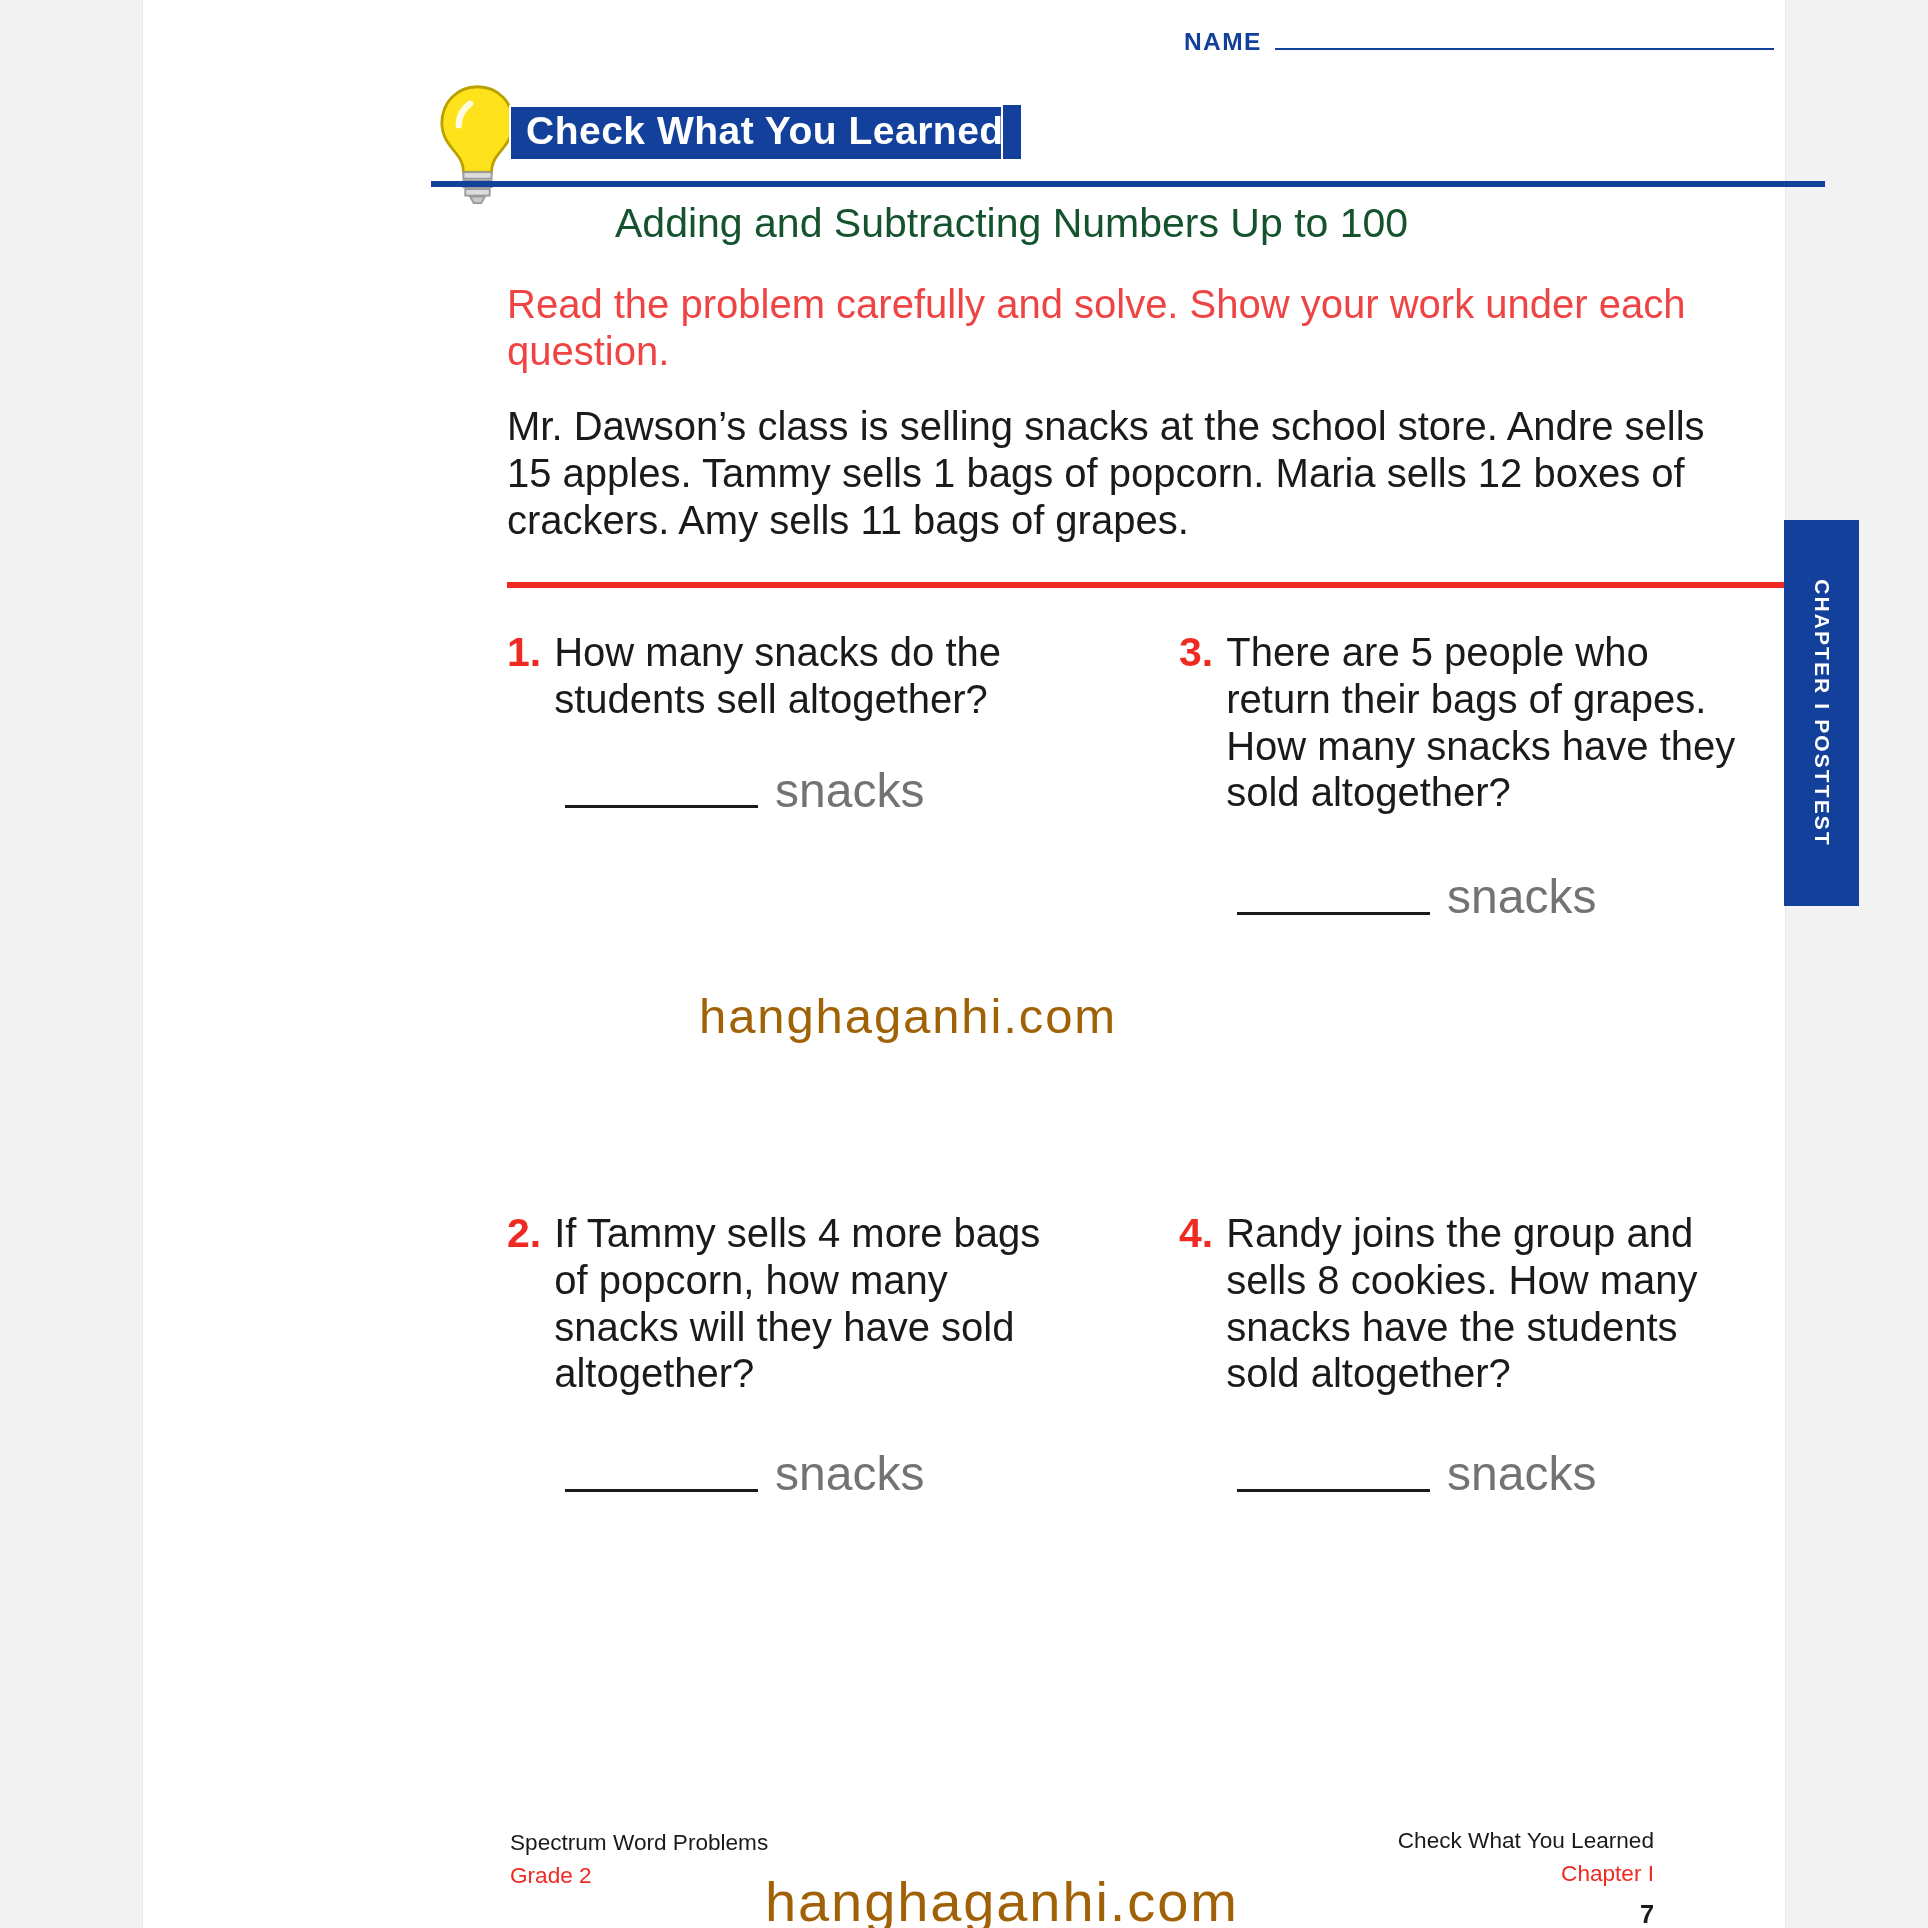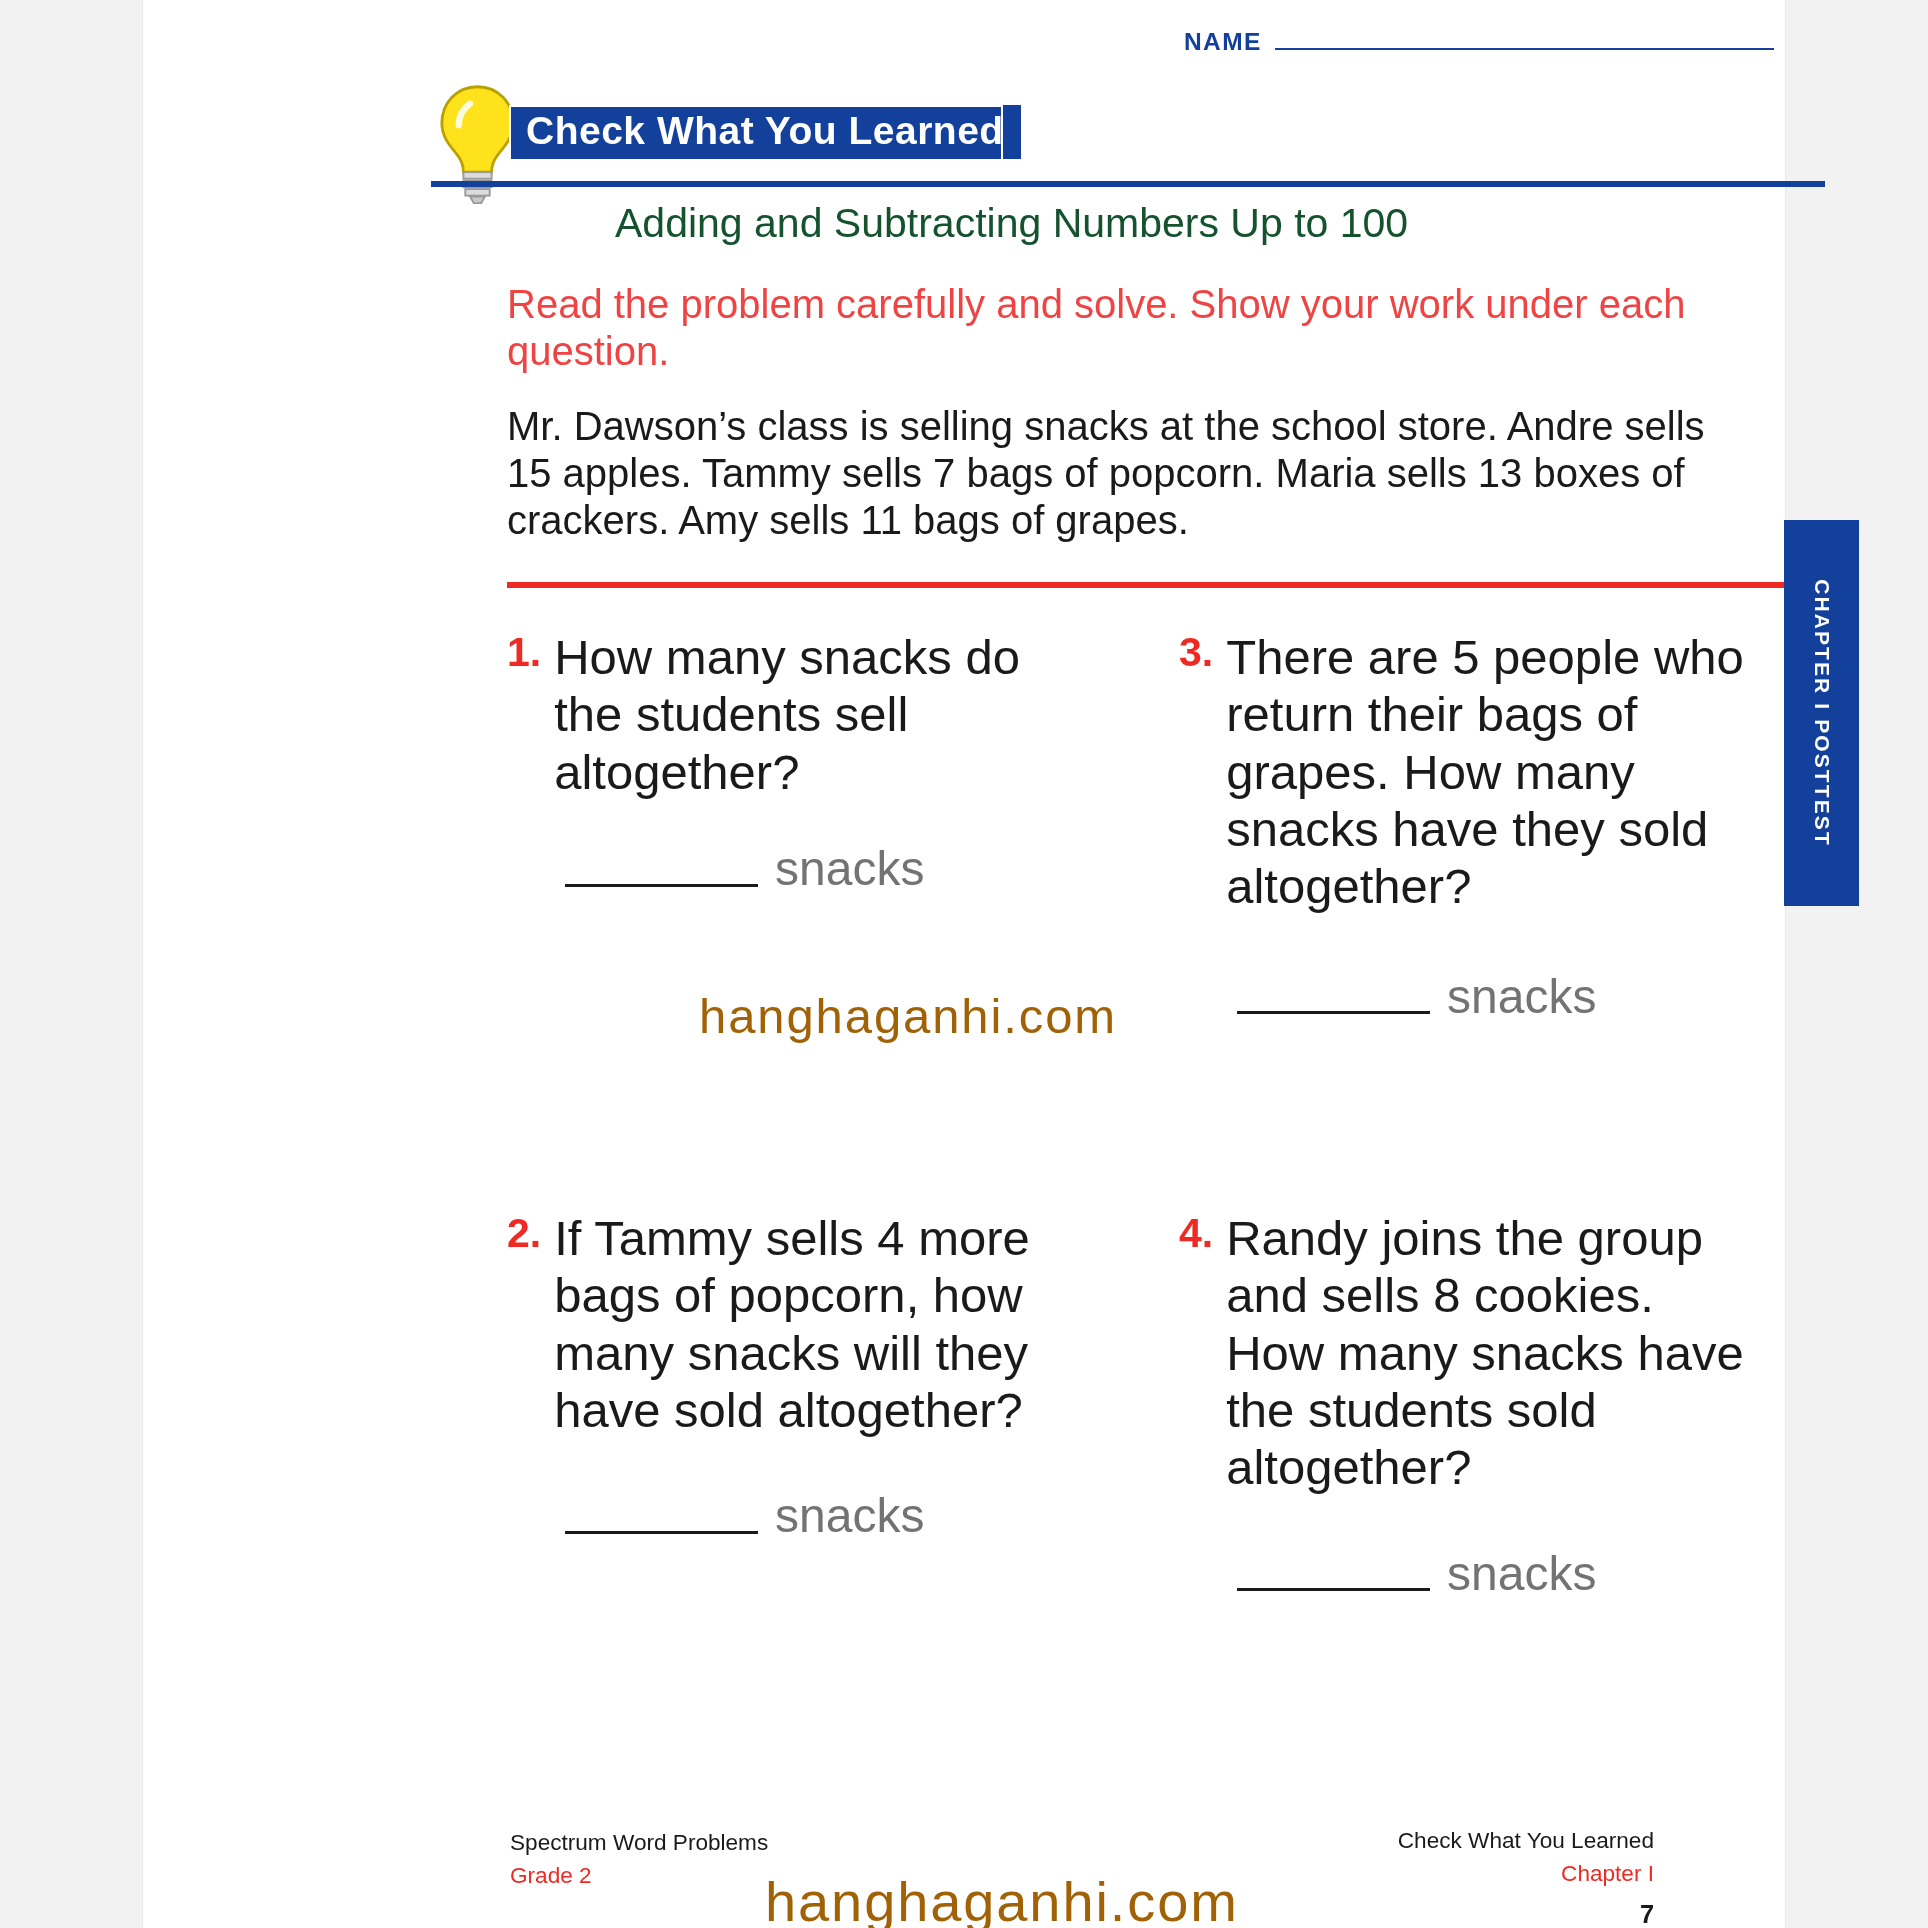--- a/index.html
+++ b/index.html
@@ -176,21 +176,21 @@
   }
   .pnum {
     color: #ee2a23;
     font-size: 41px;
     font-weight: bold;
     flex: 0 0 auto;
     margin-right: 13px;
     line-height: 1.17;
   }
   .ptext {
-    font-size: 49px;
+    font-size: 40px;
     line-height: 1.17;
     color: #1a1a1a;
   }
   .answer-row {
     margin-top: 40px;
     margin-left: 58px;
     display: flex;
     align-items: flex-end;
     font-size: 48px;
     color: #737373;
@@ -279,21 +279,21 @@
     </div>
 
     <div class="banner">Check What You Learned</div>
     <div class="banner-border"></div>
     <div class="header-rule"></div>
 
     <div class="subtitle">Adding and Subtracting Numbers Up to 100</div>
 
     <div class="directions">Read the problem carefully and solve. Show your work under each question.</div>
 
-    <div class="story">Mr. Dawson’s class is selling snacks at the school store. Andre sells 15 apples. Tammy sells 7 bags of popcorn. Maria sells 13 boxes of crackers. Amy sells 11 bags of grapes.</div>
+    <div class="story">Mr. Dawson’s class is selling snacks at the school store. Andre sells 15 apples. Tammy sells 1 bags of popcorn. Maria sells 12 boxes of crackers. Amy sells 11 bags of grapes.</div>
     <div class="story-rule"></div>
 
     <div class="chapter-tab">
       <span>CHAPTER I POSTTEST</span>
     </div>
 
     <div class="problem p1">
       <div class="problem-head">
         <div class="pnum">1.</div>
         <div class="ptext">How many snacks do the students sell altogether?</div>

